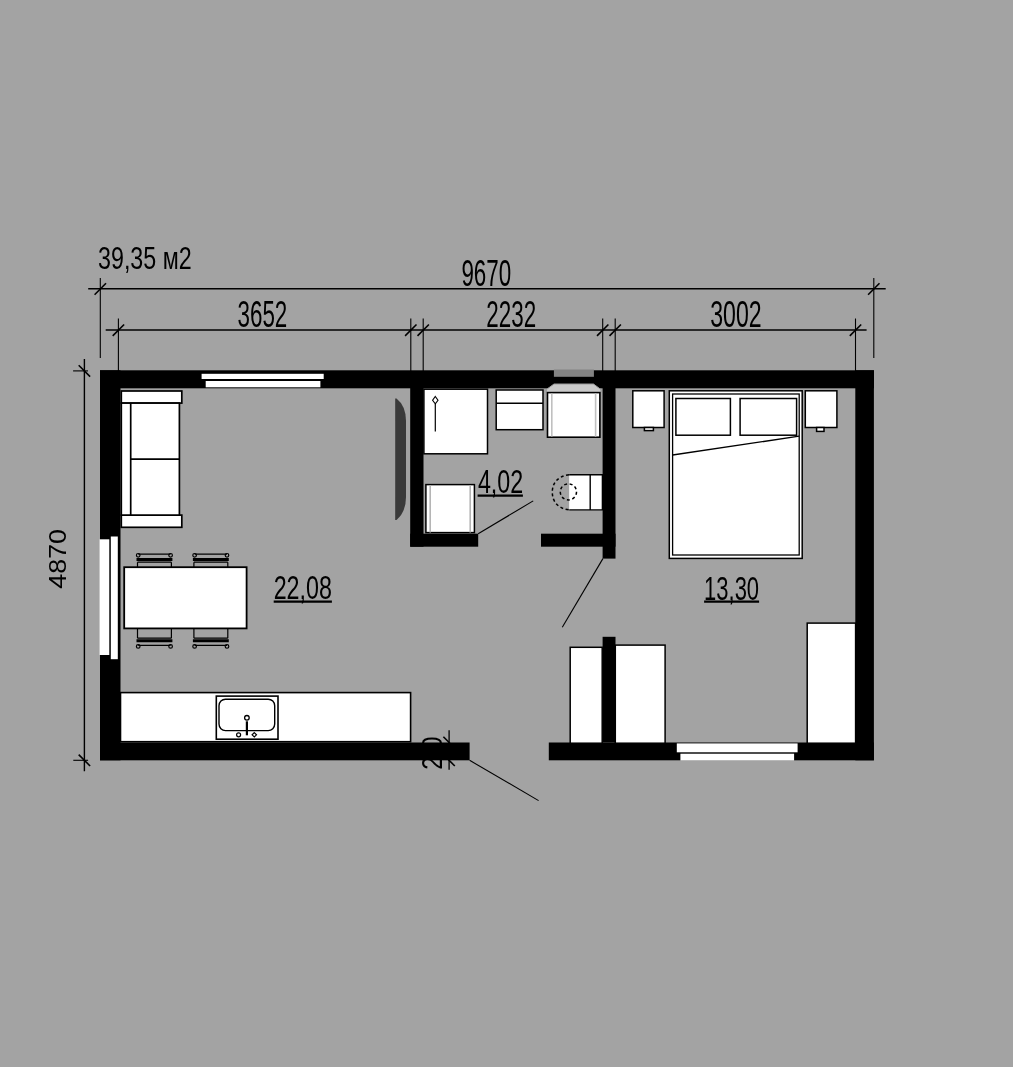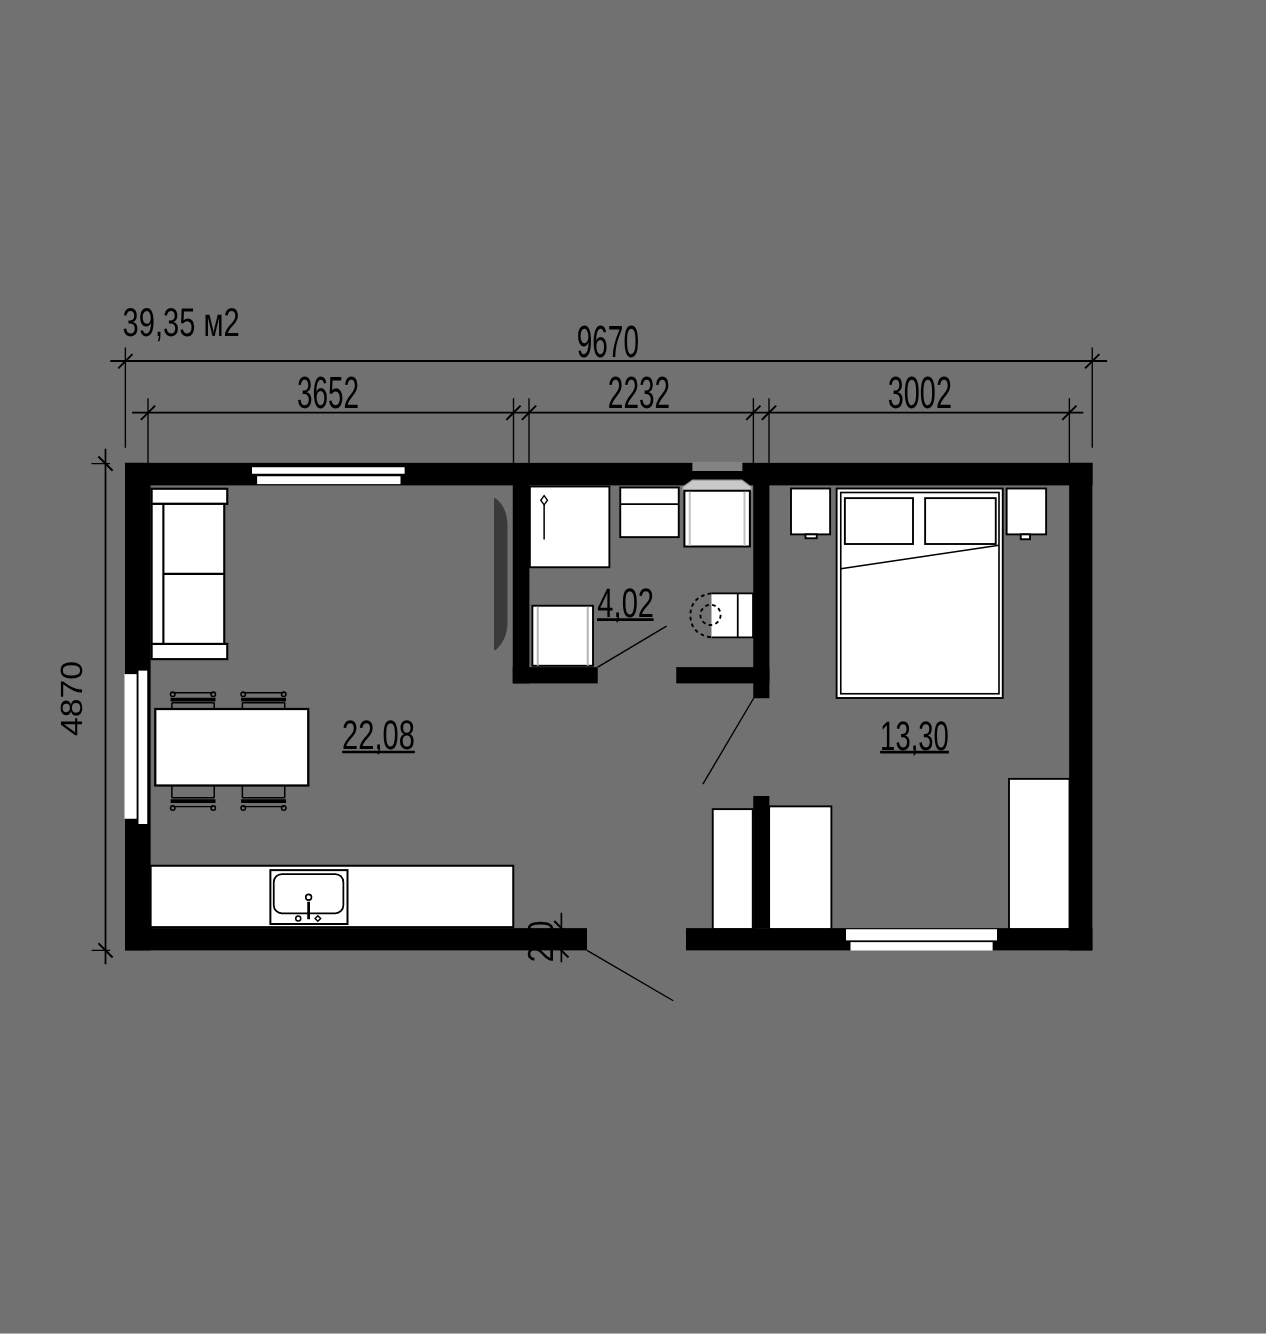--- a/index.html
+++ b/index.html
@@ -1,16 +1,16 @@
 <!DOCTYPE html>
 <html><head>
 <meta charset="utf-8">
 <style>
   html,body{margin:0;padding:0;background:#fff;}
-  .plan{position:relative;width:1013px;height:1067px;background:#d946ef;overflow:hidden;filter:grayscale(1);}
+  .plan{position:relative;width:1013px;height:1067px;background:#a3a3a3;overflow:hidden;filter:grayscale(1);}
   text{font-family:"Liberation Sans",sans-serif;fill:#000;}
 </style>
 </head>
 <body>
 <div class="plan">
 <svg width="1013" height="1067" viewBox="0 0 1013 1067">
 
 <rect x="100" y="370.3" width="774" height="18" fill="#000"></rect>
 
 <rect x="100" y="370.3" width="20.5" height="390" fill="#000"></rect>

